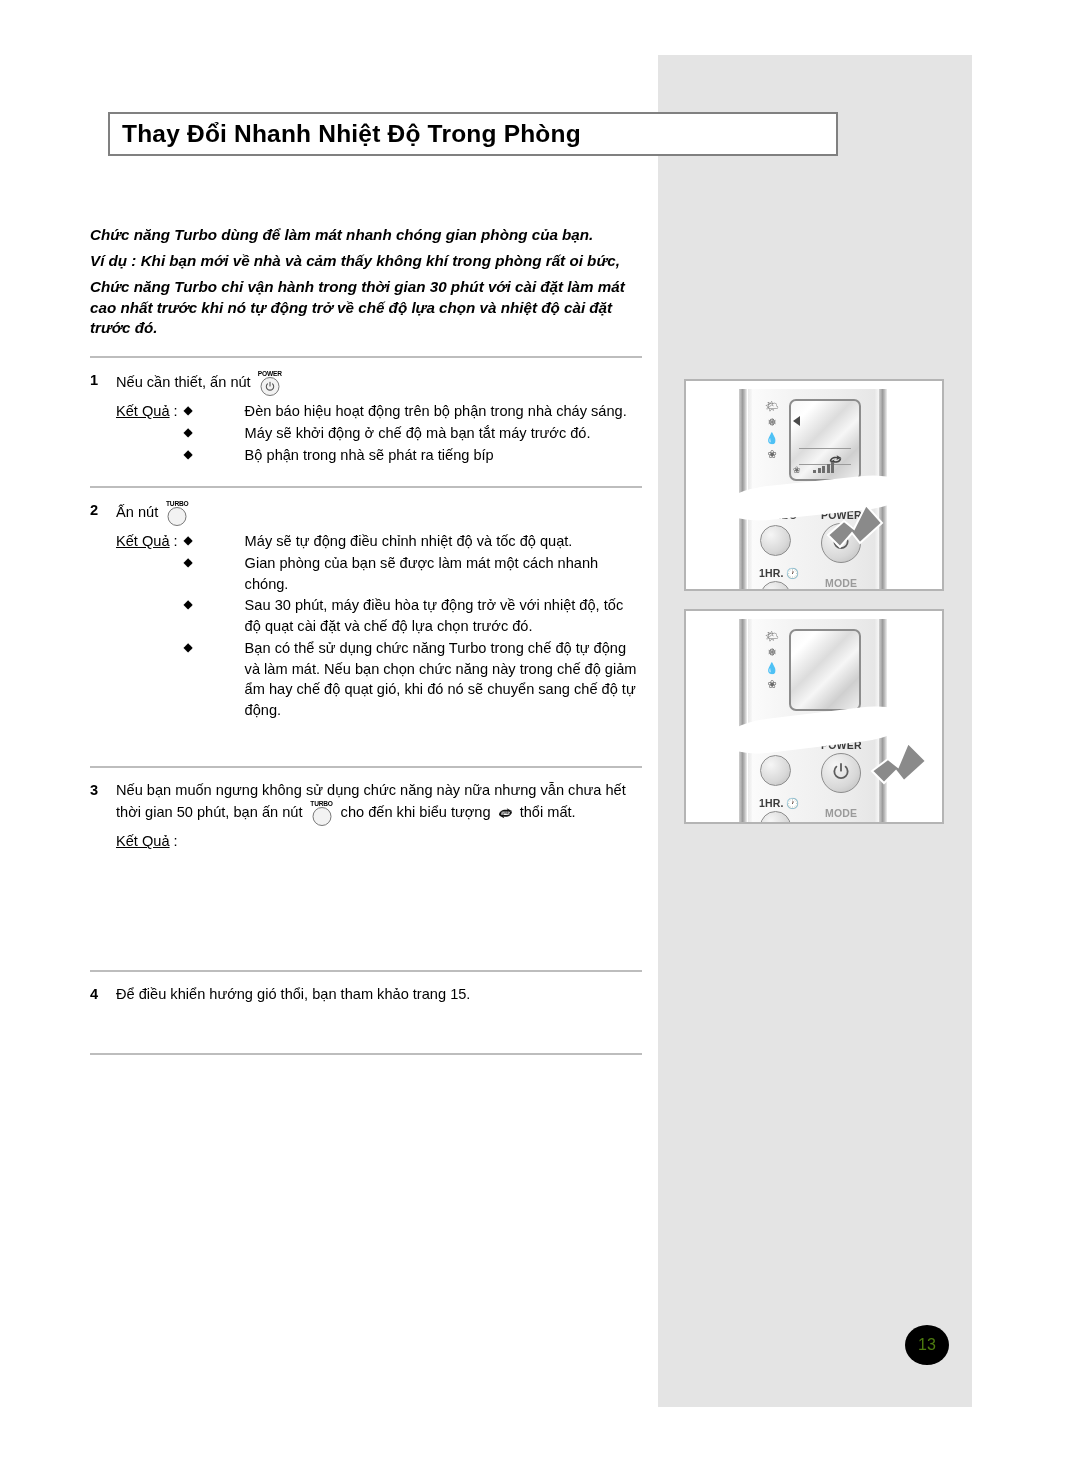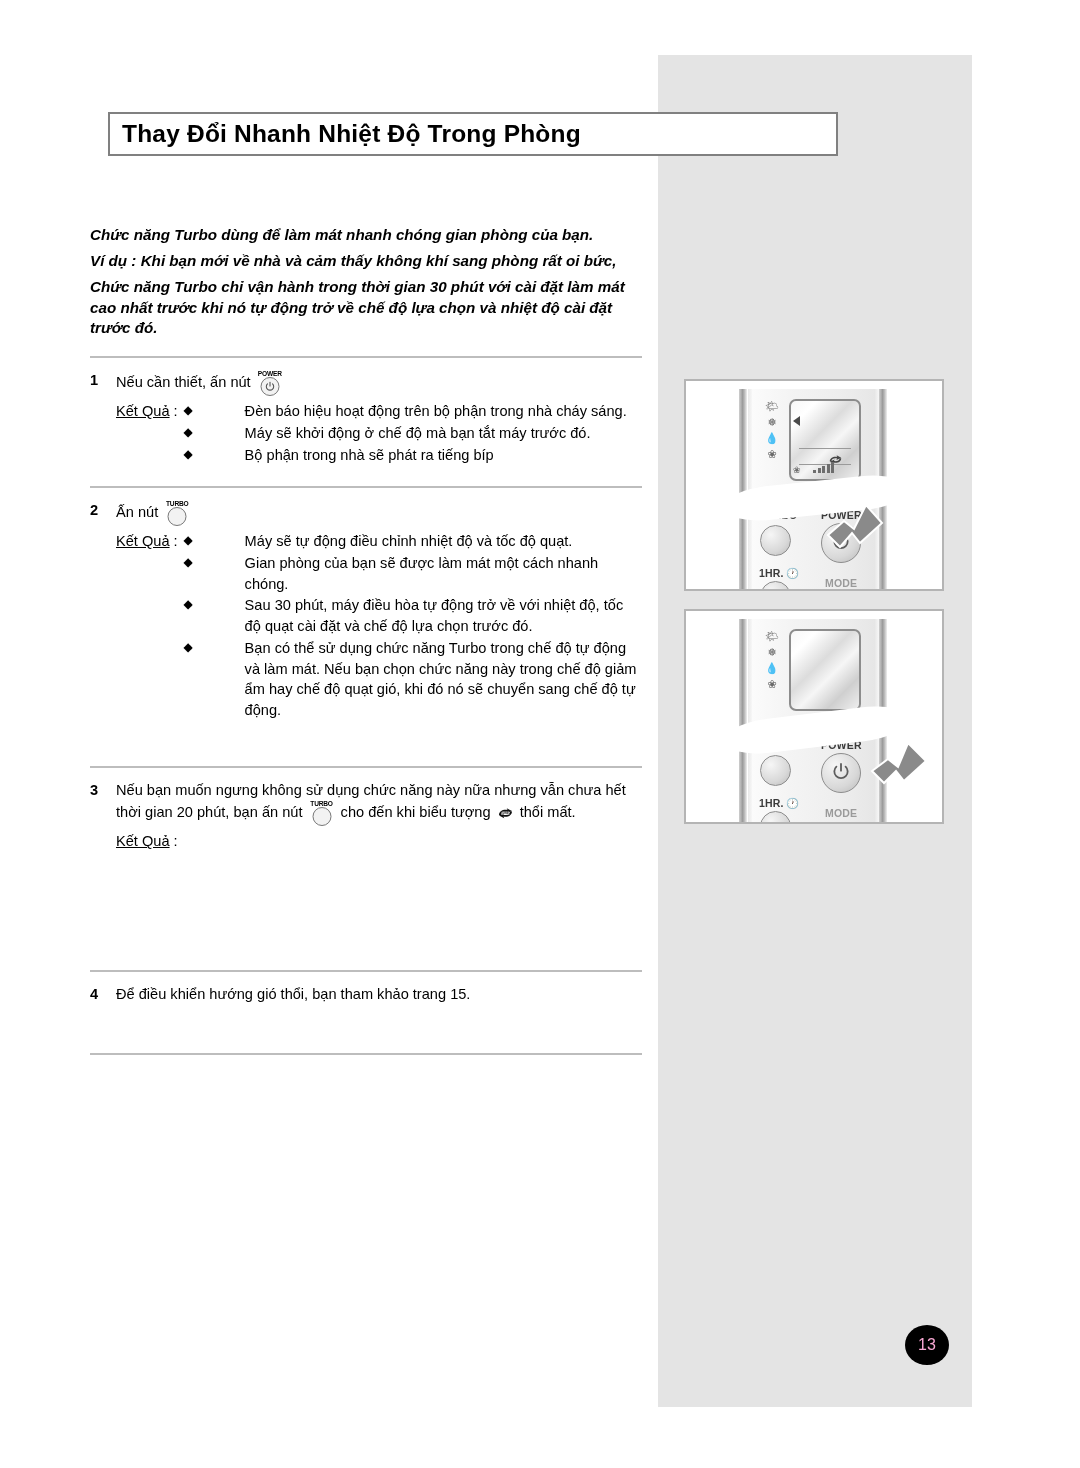--- a/index.html
+++ b/index.html
@@ -156,21 +156,21 @@
   .callout svg { display:block; }
 
   
   .footer-phone {
     position: absolute; left: 0px; top: 1277px; width: 658px;
     text-align: center; font-size: 23px; color: #3a3a3a; letter-spacing: .2px;
   }
   .page-num {
     position: absolute; left: 905px; top: 1325px;
     width: 44px; height: 40px; border-radius: 50%;
-    background: #000; color: #f9a8d4;
+    background: #000; color: #4d7c0f;
     display: flex; align-items: center; justify-content: center;
     font-size: 16px;
   }
 </style>
 </head>
 <body>
 
 <div id="page">
 
   <div class="grey-band"></div>
@@ -178,21 +178,21 @@
   <div class="title-box">
     <div class="title-text">Thay Đổi Nhanh Nhiệt Độ Trong Phòng</div>
   </div>
 
   <div class="content">
 
     <div class="intro">
       <p>Chức năng Turbo dùng để làm mát nhanh chóng gian phòng của bạn.</p>
       <p>
         <span>Ví dụ :</span>
-        <span>Khi bạn mới về nhà và cảm thấy không khí sang phòng rất oi bức,</span>
+        <span>Khi bạn mới về nhà và cảm thấy không khí trong phòng rất oi bức,</span>
       </p>
       <p>Chức năng Turbo chỉ vận hành trong thời gian 30 phút với cài đặt làm mát cao nhất trước khi nó tự động trở về chế độ lựa chọn và nhiệt độ cài đặt trước đó.</p>
     </div>
 
     <hr class="rule" style="margin-top:18px">
 
     <div class="step" style="margin-top:12px">
       <div class="num">1</div>
       <div class="body">
         <div>
@@ -267,21 +267,21 @@
         </div>
       </div>
     </div>
 
     <hr class="rule" style="margin-top:44px">
 
     <div class="step" style="margin-top:12px">
       <div class="num">3</div>
       <div class="body">
         <div>
-          <span>Nếu bạn muốn ngưng không sử dụng chức năng này nữa nhưng vẫn chưa hết thời gian 20 phút, bạn ấn nút</span>
+          <span>Nếu bạn muốn ngưng không sử dụng chức năng này nữa nhưng vẫn chưa hết thời gian 50 phút, bạn ấn nút</span>
           <span class="btn-glyph">
             <span class="cap">TURBO</span>
             <span class="circ"></span>
           </span>
           <span>cho đến khi biểu tượng</span>
           <span class="turbo-inline">
             <svg class="tg" viewBox="0 0 34 22" width="17" height="12">
               <path d="M4 15 C4 7, 13 3, 21 5 L19.5 1.5 L30 7 L19 12 L20.5 8.5 C14 7.2, 7.5 9.5, 8 15 Z" fill="#111"></path>
               <path d="M30 8 C30 16, 21 20, 13 18 L14.5 21.5 L4 16 L15 11 L13.5 14.5 C20 15.8, 26.5 13.5, 26 8 Z" fill="#111"></path>
               <rect x="9" y="8" width="16" height="6" fill="#fff"></rect>

